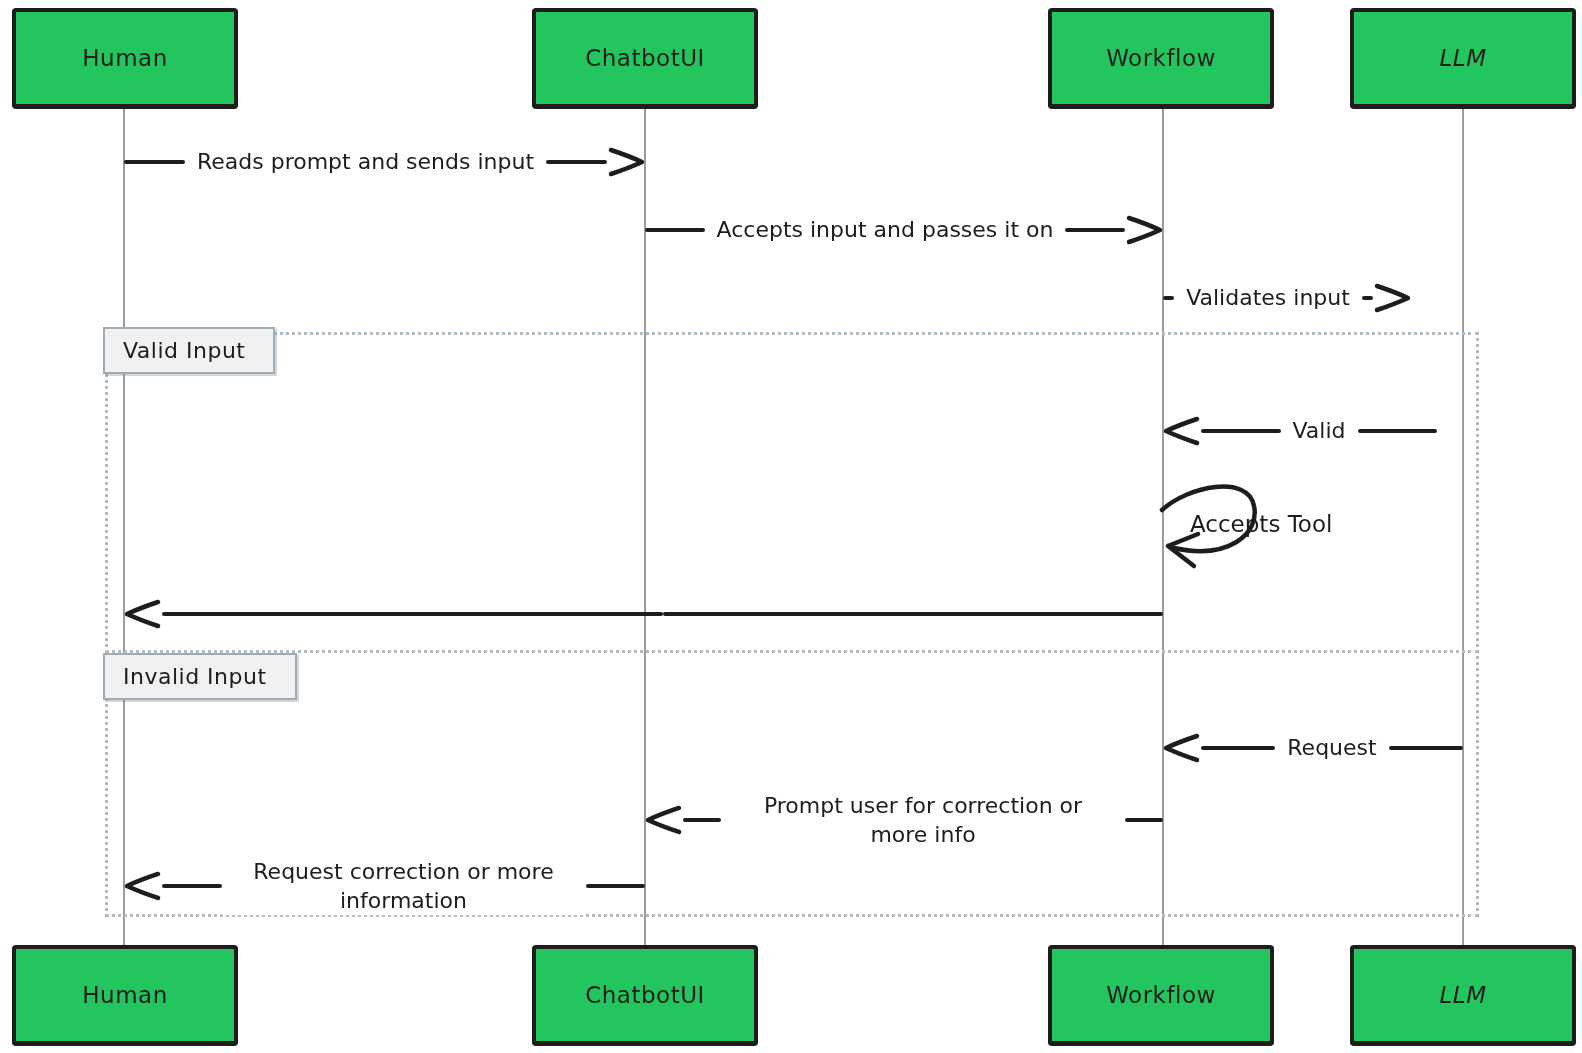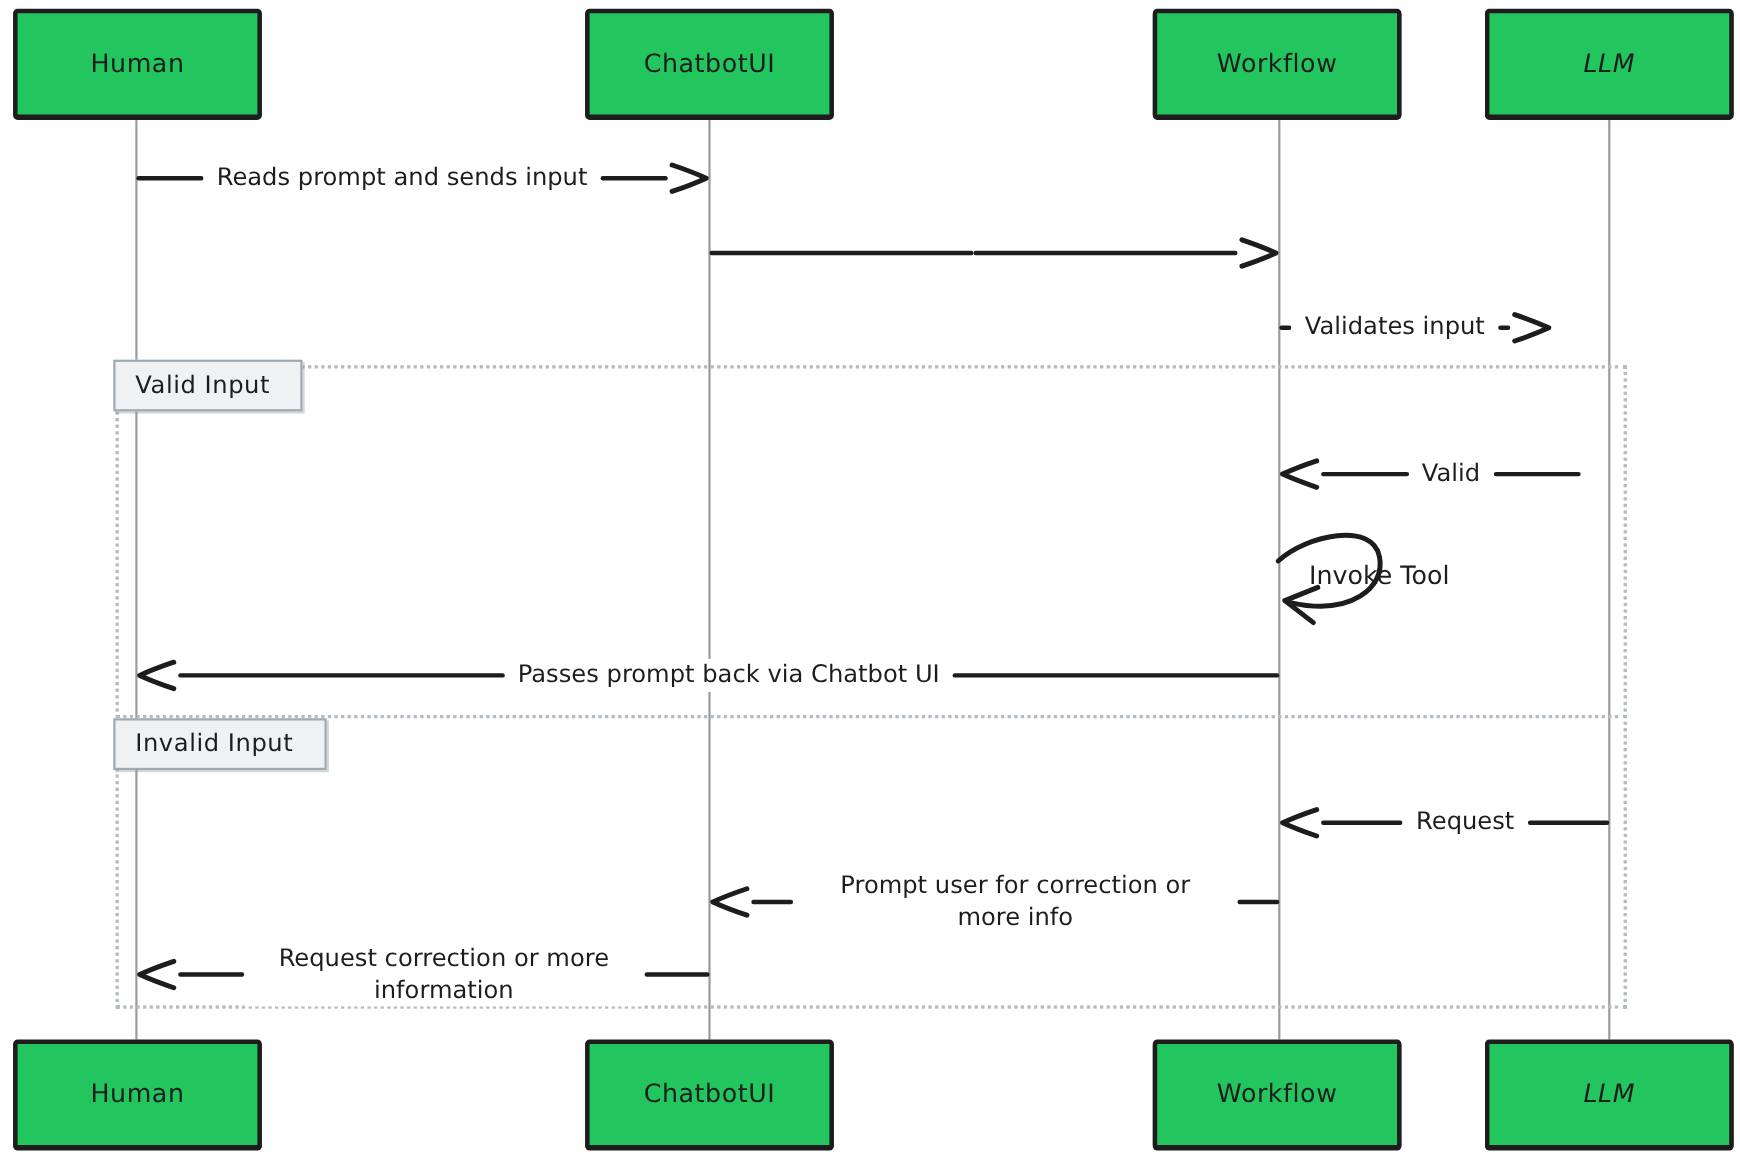--- a/index.html
+++ b/index.html
@@ -106,20 +106,21 @@
     <div class="line"></div>
     <div class="msg-label">Reads prompt and sends input</div>
     <div class="line"></div>
     <svg width="38" height="30" viewBox="0 0 38 30">
       <path d="M4 3 Q 22 9 35 15 Q 22 21 4 27" fill="none" stroke="#1d1d1d" stroke-width="4.5" stroke-linecap="round" stroke-linejoin="round"></path>
     </svg>
   </div>
 
   <div class="msg" style="left:645px;width:518px;top:230px;">
     <div class="line"></div>
+    <div class="msg-label w350">Accepts input and passes it on</div>
     <div class="line"></div>
     <svg width="38" height="30" viewBox="0 0 38 30">
       <path d="M4 3 Q 22 9 35 15 Q 22 21 4 27" fill="none" stroke="#1d1d1d" stroke-width="4.5" stroke-linecap="round" stroke-linejoin="round"></path>
     </svg>
   </div>
 
   <div class="msg" style="left:1163px;width:248px;top:298px;">
     <div class="line"></div>
     <div class="msg-label">Validates input</div>
     <div class="line"></div>
@@ -134,28 +135,27 @@
     </svg>
     <div class="line"></div>
     <div class="msg-label">Valid</div>
     <div class="line"></div>
   </div>
 
   <svg class="self-loop" width="130" height="100" viewBox="0 0 130 100">
     <path d="M 10 30 C 36 6, 96 -6, 102 26 C 108 54, 76 80, 22 68" fill="none" stroke="#1d1d1d" stroke-width="4.5" stroke-linecap="round" stroke-linejoin="round"></path>
     <path d="M 16 66 L 46 54 M 16 66 L 42 86" fill="none" stroke="#1d1d1d" stroke-width="4.5" stroke-linecap="round"></path>
   </svg>
-  <div class="loop-label">Invoke Tool</div>
+  <div class="loop-label">Accepts Tool</div>
 
   <div class="msg" style="left:124px;width:1039px;top:614px;">
     <svg width="38" height="30" viewBox="0 0 38 30">
       <path d="M34 3 Q 16 9 3 15 Q 16 21 34 27" fill="none" stroke="#1d1d1d" stroke-width="4.5" stroke-linecap="round" stroke-linejoin="round"></path>
     </svg>
     <div class="line"></div>
-    <div class="msg-label">Passes prompt back via Chatbot UI</div>
     <div class="line"></div>
   </div>
 
   <div class="msg" style="left:1163px;width:300px;top:748px;">
     <svg width="38" height="30" viewBox="0 0 38 30">
       <path d="M34 3 Q 16 9 3 15 Q 16 21 34 27" fill="none" stroke="#1d1d1d" stroke-width="4.5" stroke-linecap="round" stroke-linejoin="round"></path>
     </svg>
     <div class="line"></div>
     <div class="msg-label">Request</div>
     <div class="line"></div>

